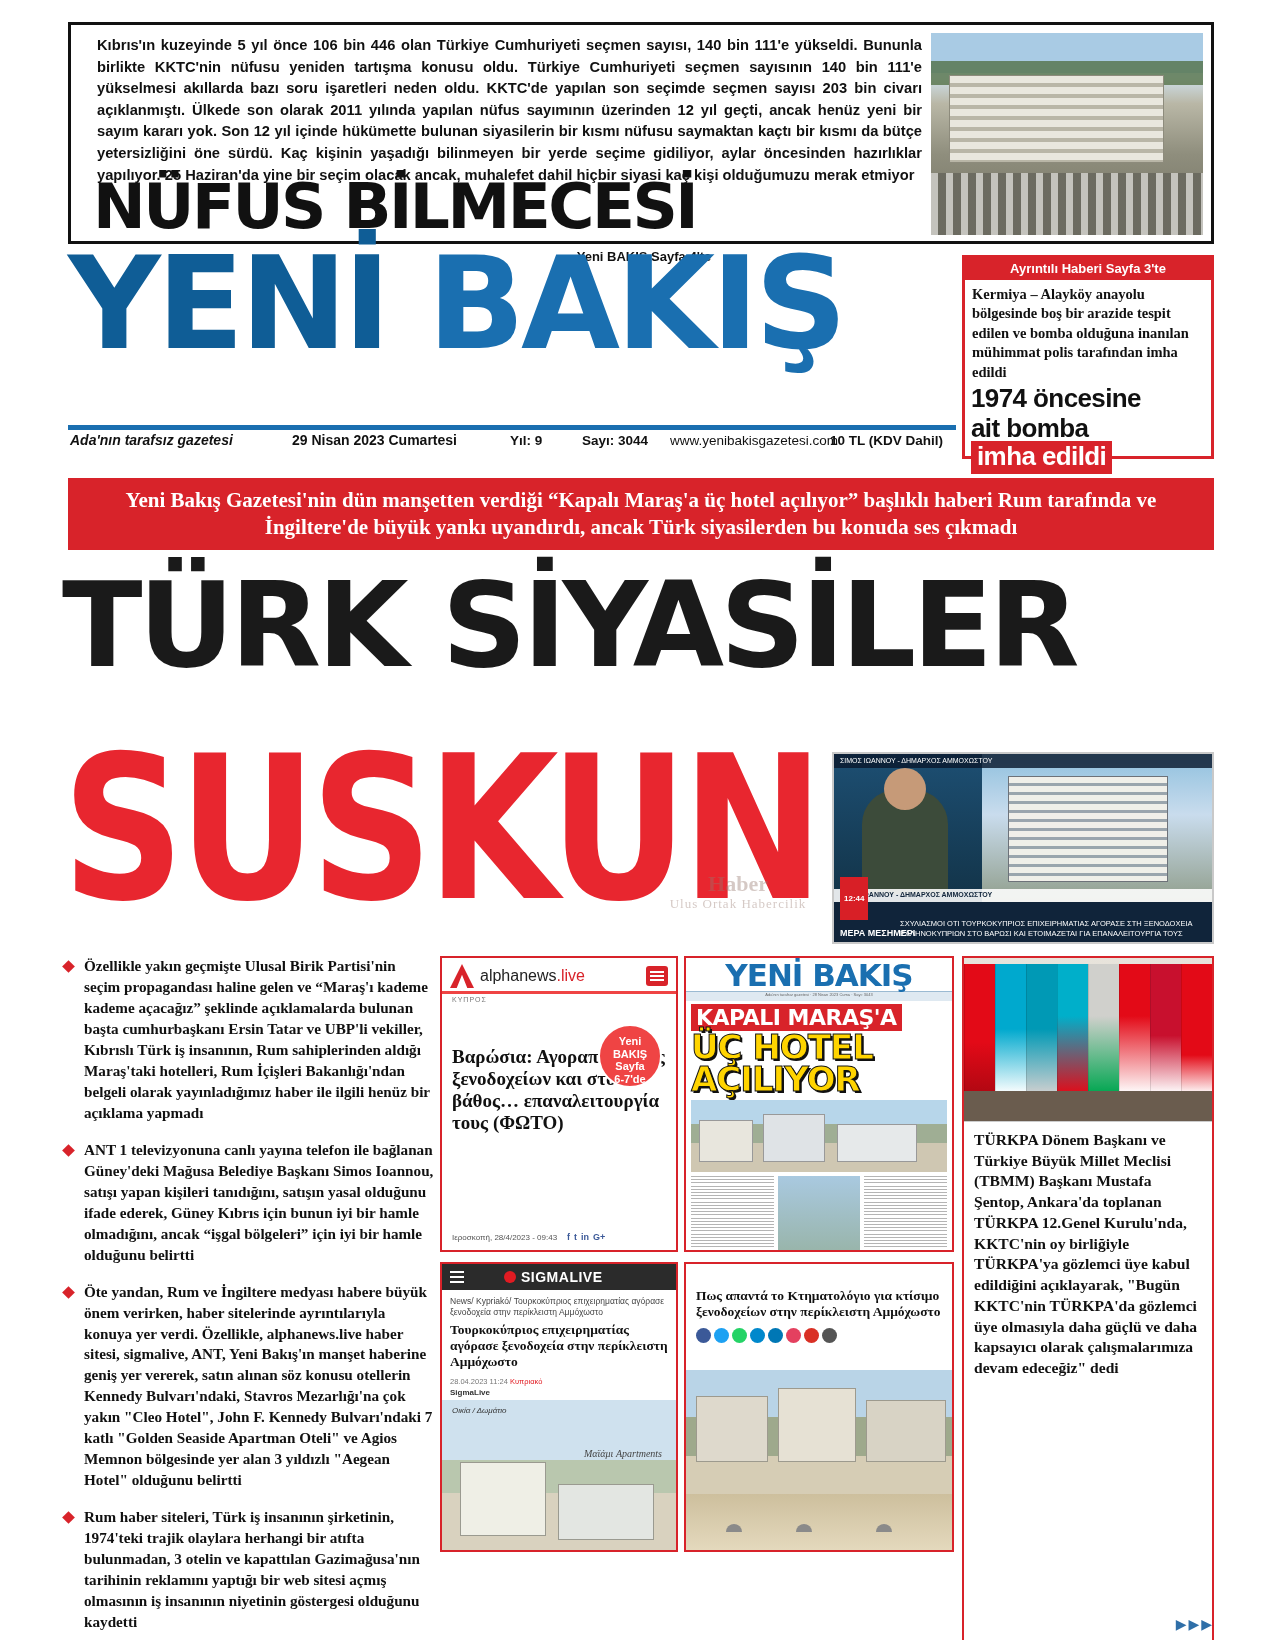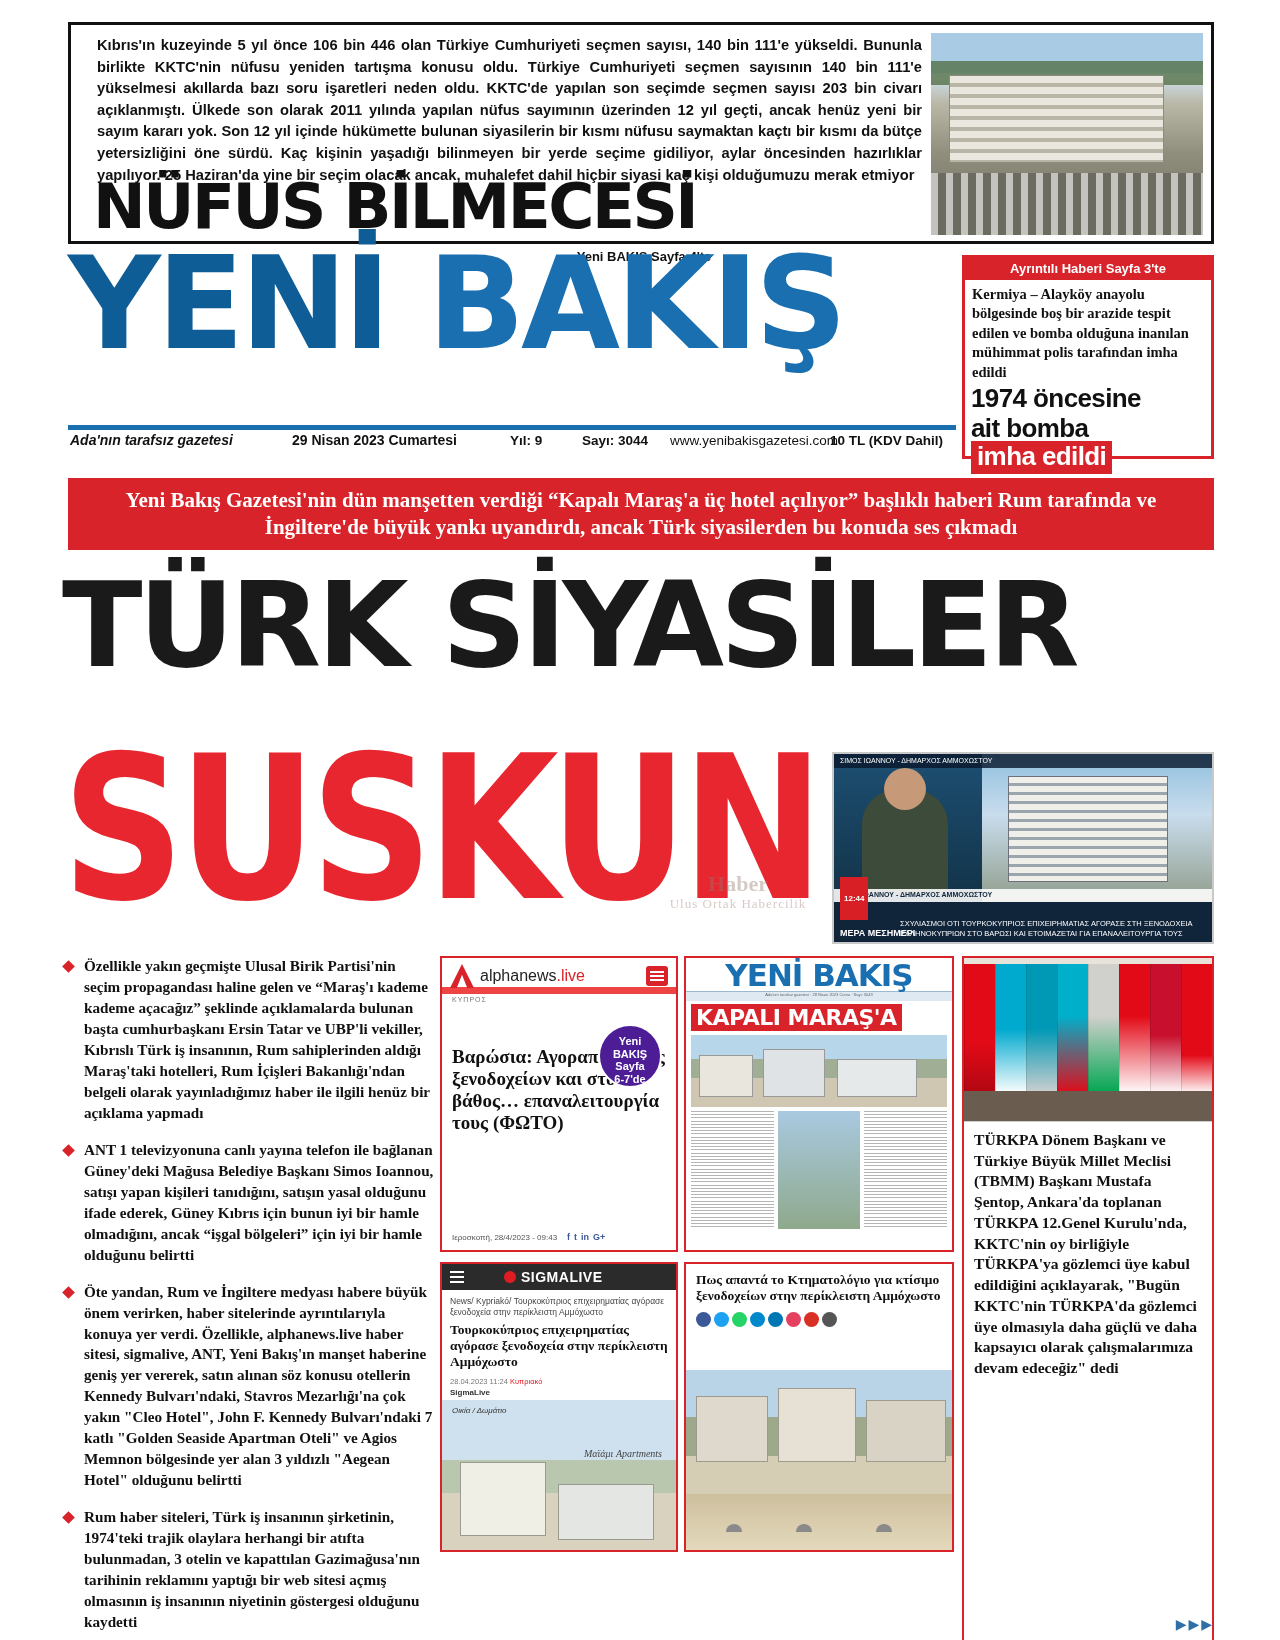--- a/index.html
+++ b/index.html
@@ -320,21 +320,21 @@
 
   
   .card {
     position: absolute;
     border: 2px solid #d8232a;
     background: #fff;
     overflow: hidden;
   }
   .alphanews { left: 440px; top: 956px; width: 238px; height: 296px; }
   .an-bar {
-    height: 36px; background: #fff; border-bottom: 7px solid #ef4444;
+    height: 36px; background: #fff; border-bottom: 3px solid #ef4444;
     position: relative;
   }
   .an-logo-mark {
     position: absolute; left: 8px; top: 6px; width: 24px; height: 24px;
     background: #d8232a;
     clip-path: polygon(50% 0%, 100% 100%, 72% 100%, 50% 45%, 28% 100%, 0% 100%);
   }
   .an-logo-text {
     position: absolute; left: 38px; top: 9px;
     font-size: 16px; font-weight: bold; color: #222;
@@ -358,21 +358,21 @@
     position: absolute; left: 10px; bottom: 8px; right: 8px;
     font-size: 8px; color: #555; display: flex; align-items: center; gap: 6px;
   }
   .an-soc { display: flex; gap: 4px; margin-left: 4px; }
   .an-soc span { font-size: 9px; color: #3b5998; font-weight: bold;}
 
   .yb-badge {
     position: absolute;
     left: 598px; top: 1024px;
     width: 64px; height: 64px;
-    background: #4c1d95;
+    background: #ef4444;
     border-radius: 50%;
     color: #fff;
     font-size: 11px;
     font-weight: bold;
     text-align: center;
     line-height: 1.15;
     padding-top: 9px;
     z-index: 6;
     border: 2px solid #fff;
   }
@@ -450,21 +450,21 @@
     overflow: hidden;
   }
   .sg-photo .bldg { position:absolute; left:18px; bottom:14px; width:86px; height:74px; background:#efefe6; border:1px solid #9a9a90;}
   .sg-photo .bldg2 { position:absolute; left:116px; bottom:10px; width:96px; height:56px; background:#e3e6e2; border:1px solid #9a9a90;}
   .sg-cap { position:absolute; left:10px; top:6px; font-size:8px; color:#333; font-style:italic;}
   .sg-cap2 { position:absolute; right:14px; top:48px; font-size:10px; color:#444; font-family:"Liberation Serif",serif; font-style:italic;}
 
   
   .greekbox { left: 684px; top: 1262px; width: 270px; height: 290px; }
   .gb-head {
-    padding: 8px 10px 0 10px;
+    padding: 24px 10px 0 10px;
     font-family: "Liberation Serif", serif;
     font-size: 13.5px; font-weight: bold; line-height: 1.2; color: #111;
   }
   .gb-soc {
     display: flex; gap: 3px; padding: 8px 10px 6px 10px;
   }
   .gb-soc span {
     width: 15px; height: 15px; border-radius: 50%; display:inline-block;
   }
   .gb-photo {
@@ -621,20 +621,21 @@
     <span>Yeni</span><br>
     <span>BAKIŞ</span><br>
     <span>Sayfa</span><br>
     <span>6-7'de</span>
   </div>
 
   <div class="card ybthumb">
     <div class="ybt-title">YENİ BAKIŞ</div>
     <div class="ybt-rule">Ada'nın tarafsız gazetesi · 28 Nisan 2023 Cuma · Sayı: 3043</div>
     <div class="ybt-red">KAPALI MARAŞ'A</div>
+    <div class="ybt-yellow">ÜÇ HOTEL AÇILIYOR</div>
     <div class="ybt-photo">
       <div class="b1"></div>
       <div class="b2"></div>
       <div class="b3"></div>
     </div>
     <div class="ybt-cols">
       <div class="ybt-col"></div>
       <div class="ybt-colimg"></div>
       <div class="ybt-col"></div>
     </div>

